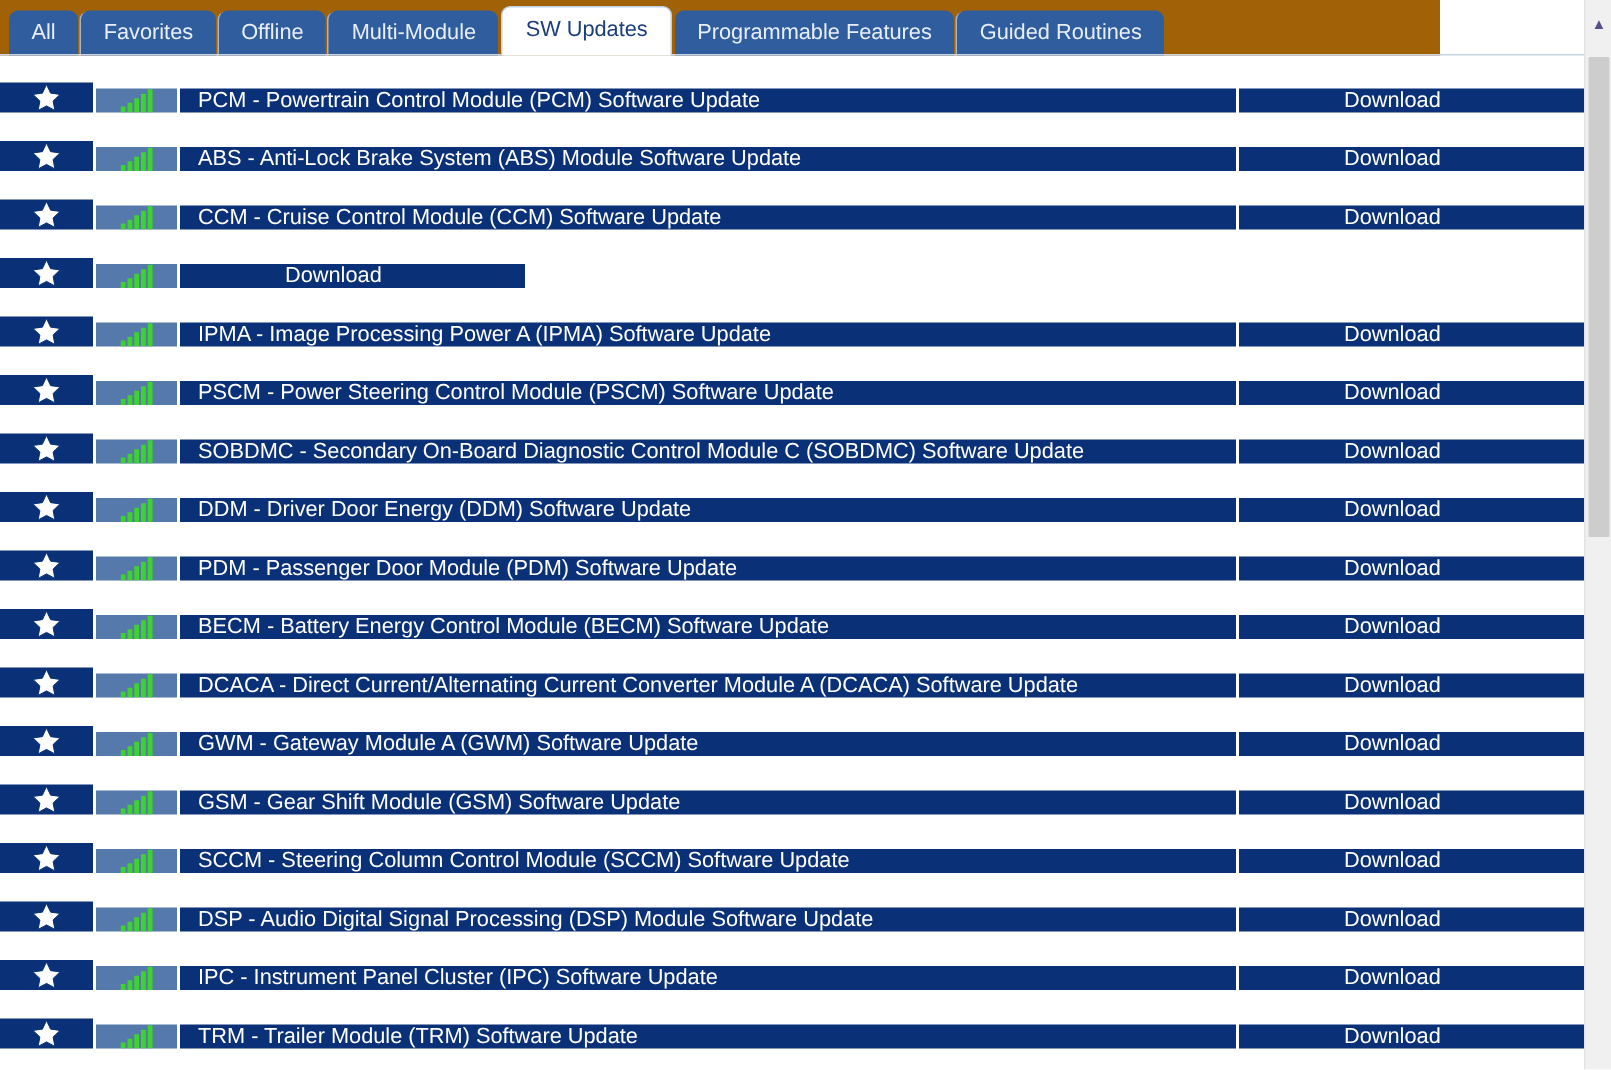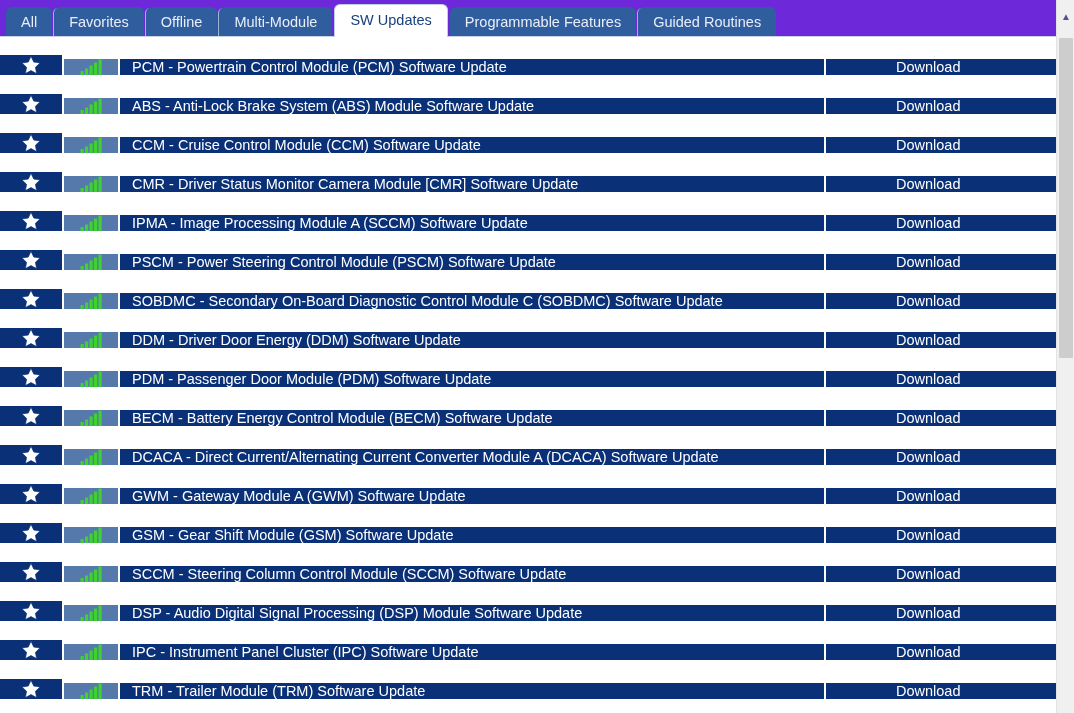--- a/index.html
+++ b/index.html
@@ -22,23 +22,23 @@
     height: 713px;
     background: #ffffff;
     overflow: hidden;
   }
 
   
   .tabbar {
     position: absolute;
     left: 0;
     top: 0;
-    width: 1056px;
+    width: 960px;
     height: 37px;
-    background: #6d28d9;
+    background: #a16207;
     box-sizing: border-box;
     display: flex;
     align-items: flex-end;
     padding-left: 6px;
   }
   .tabbar-underline {
     position: absolute;
     left: 0;
     top: 36px;
     width: 1056px;
@@ -275,43 +275,42 @@
           <span>
             <svg class="signal-icon" viewBox="0 0 21 16" aria-hidden="true">
               <rect x="0" y="12" width="3.2" height="4" fill="#3fd130"></rect>
               <rect x="4.5" y="9.5" width="3.2" height="6.5" fill="#3fd130"></rect>
               <rect x="9" y="6.5" width="3.2" height="9.5" fill="#3fd130"></rect>
               <rect x="13.5" y="3.5" width="3.2" height="12.5" fill="#3fd130"></rect>
               <rect x="18" y="0.5" width="3.2" height="15.5" fill="#3fd130"></rect>
             </svg>
           </span>
         </div>
-        <div class="cell cell-title">CMR - Driver Status Monitor Camera Module [CMR] Software Update</div>
-        <div class="cell cell-action">Download</div>
-      </div>
-      <div class="row">
-        <div class="cell cell-fav">
-          <span>
-            <svg class="star-icon" viewBox="0 0 24 24" aria-hidden="true">
-              <polygon points="12,1.6 15.3,8.5 22.8,9.5 17.3,14.8 18.7,22.3 12,18.7 5.3,22.3 6.7,14.8 1.2,9.5 8.7,8.5" fill="#ffffff" stroke="#0a3177" stroke-width="0.8"></polygon>
-            </svg>
-          </span>
-        </div>
-        <div class="cell cell-signal">
-          <span>
-            <svg class="signal-icon" viewBox="0 0 21 16" aria-hidden="true">
-              <rect x="0" y="12" width="3.2" height="4" fill="#3fd130"></rect>
-              <rect x="4.5" y="9.5" width="3.2" height="6.5" fill="#3fd130"></rect>
-              <rect x="9" y="6.5" width="3.2" height="9.5" fill="#3fd130"></rect>
-              <rect x="13.5" y="3.5" width="3.2" height="12.5" fill="#3fd130"></rect>
-              <rect x="18" y="0.5" width="3.2" height="15.5" fill="#3fd130"></rect>
-            </svg>
-          </span>
-        </div>
-        <div class="cell cell-title">IPMA - Image Processing Module A (SCCM) Software Update</div>
+        <div class="cell cell-action">Download</div>
+      </div>
+      <div class="row">
+        <div class="cell cell-fav">
+          <span>
+            <svg class="star-icon" viewBox="0 0 24 24" aria-hidden="true">
+              <polygon points="12,1.6 15.3,8.5 22.8,9.5 17.3,14.8 18.7,22.3 12,18.7 5.3,22.3 6.7,14.8 1.2,9.5 8.7,8.5" fill="#ffffff" stroke="#0a3177" stroke-width="0.8"></polygon>
+            </svg>
+          </span>
+        </div>
+        <div class="cell cell-signal">
+          <span>
+            <svg class="signal-icon" viewBox="0 0 21 16" aria-hidden="true">
+              <rect x="0" y="12" width="3.2" height="4" fill="#3fd130"></rect>
+              <rect x="4.5" y="9.5" width="3.2" height="6.5" fill="#3fd130"></rect>
+              <rect x="9" y="6.5" width="3.2" height="9.5" fill="#3fd130"></rect>
+              <rect x="13.5" y="3.5" width="3.2" height="12.5" fill="#3fd130"></rect>
+              <rect x="18" y="0.5" width="3.2" height="15.5" fill="#3fd130"></rect>
+            </svg>
+          </span>
+        </div>
+        <div class="cell cell-title">IPMA - Image Processing Power A (IPMA) Software Update</div>
         <div class="cell cell-action">Download</div>
       </div>
       <div class="row">
         <div class="cell cell-fav">
           <span>
             <svg class="star-icon" viewBox="0 0 24 24" aria-hidden="true">
               <polygon points="12,1.6 15.3,8.5 22.8,9.5 17.3,14.8 18.7,22.3 12,18.7 5.3,22.3 6.7,14.8 1.2,9.5 8.7,8.5" fill="#ffffff" stroke="#0a3177" stroke-width="0.8"></polygon>
             </svg>
           </span>
         </div>

